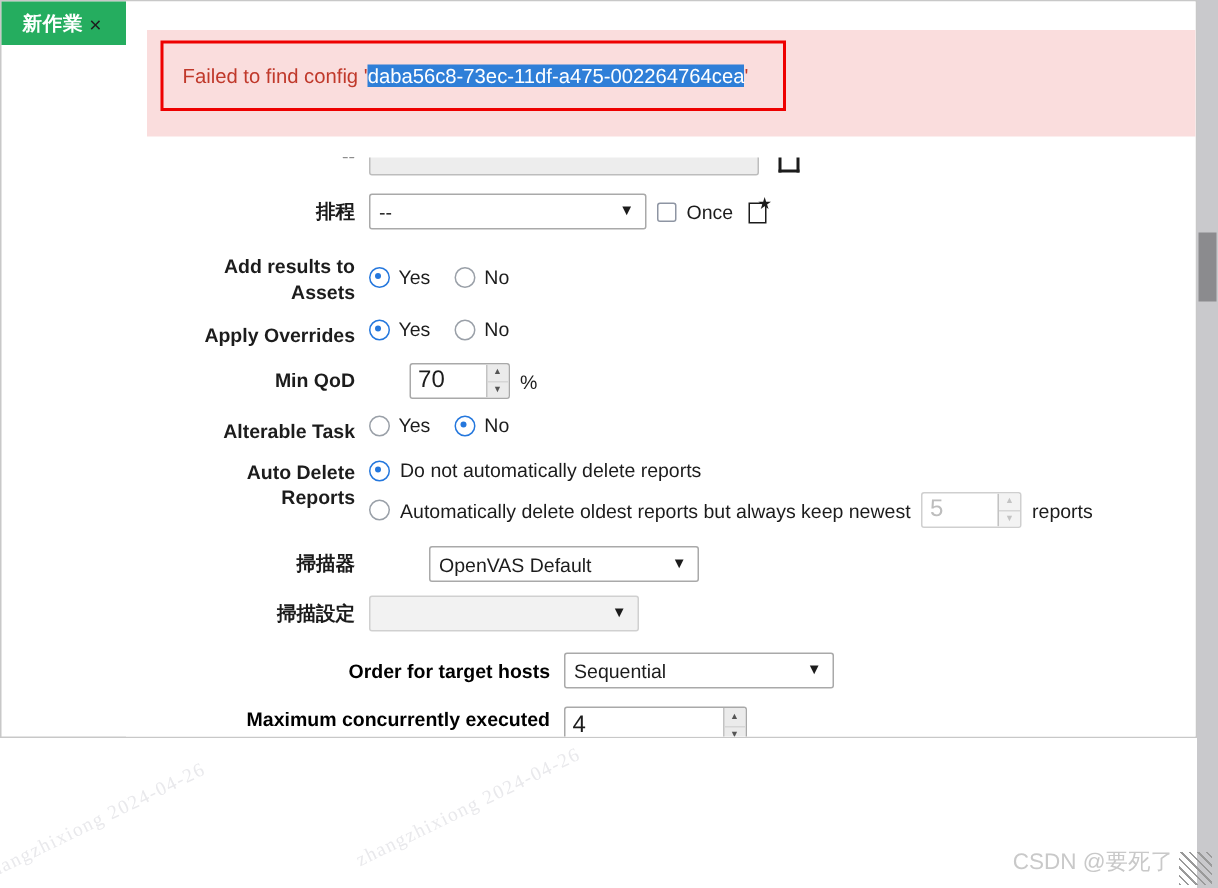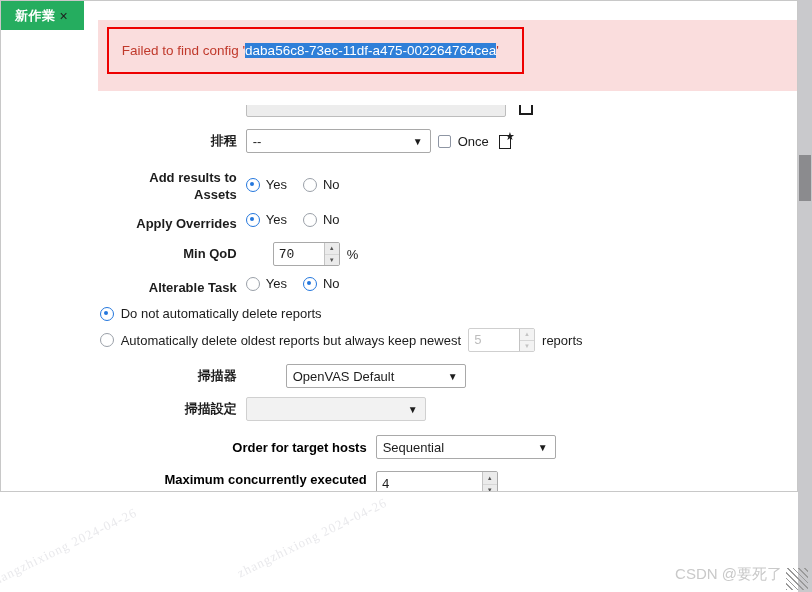--- a/index.html
+++ b/index.html
@@ -262,22 +262,22 @@
     display: inline-flex;
     border: 1px solid #a9a9a9;
     height: 24px;
     background: #fff;
     border-radius: 2px;
     overflow: hidden;
   }
   .spin input {
     border: none;
     outline: none;
-    font-size: 13px;
-    font-family: Liberation Mono, monospace;
+    font-size: 16px;
+    font-family: Liberation Sans, sans-serif;
     padding: 0 5px;
     background: transparent;
     color: #1c1c1c;
   }
   .spin .btns {
     width: 15px;
     border-left: 1px solid #c3c3c3;
     background: #ebebeb;
     display: flex;
     flex-direction: column;
@@ -491,20 +491,21 @@
             <span class="radio-lbl">Yes</span>
           </span>
           <span class="radio-grp">
             <span class="radio on"></span>
             <span class="radio-lbl">No</span>
           </span>
         </div>
       </div>
 
       <div class="row" style="margin-top:10px;">
+        <div class="lbl" style="padding-top:0;">Auto Delete<br>Reports</div>
         <div class="ctl">
           <div class="sub-lines">
             <div class="sub-line">
               <span class="radio on"></span>
               <span class="txt">Do not automatically delete reports</span>
             </div>
             <div class="sub-line">
               <span class="radio"></span>
               <span class="txt">Automatically delete oldest reports but always keep newest</span>
               <span class="spin dim">

